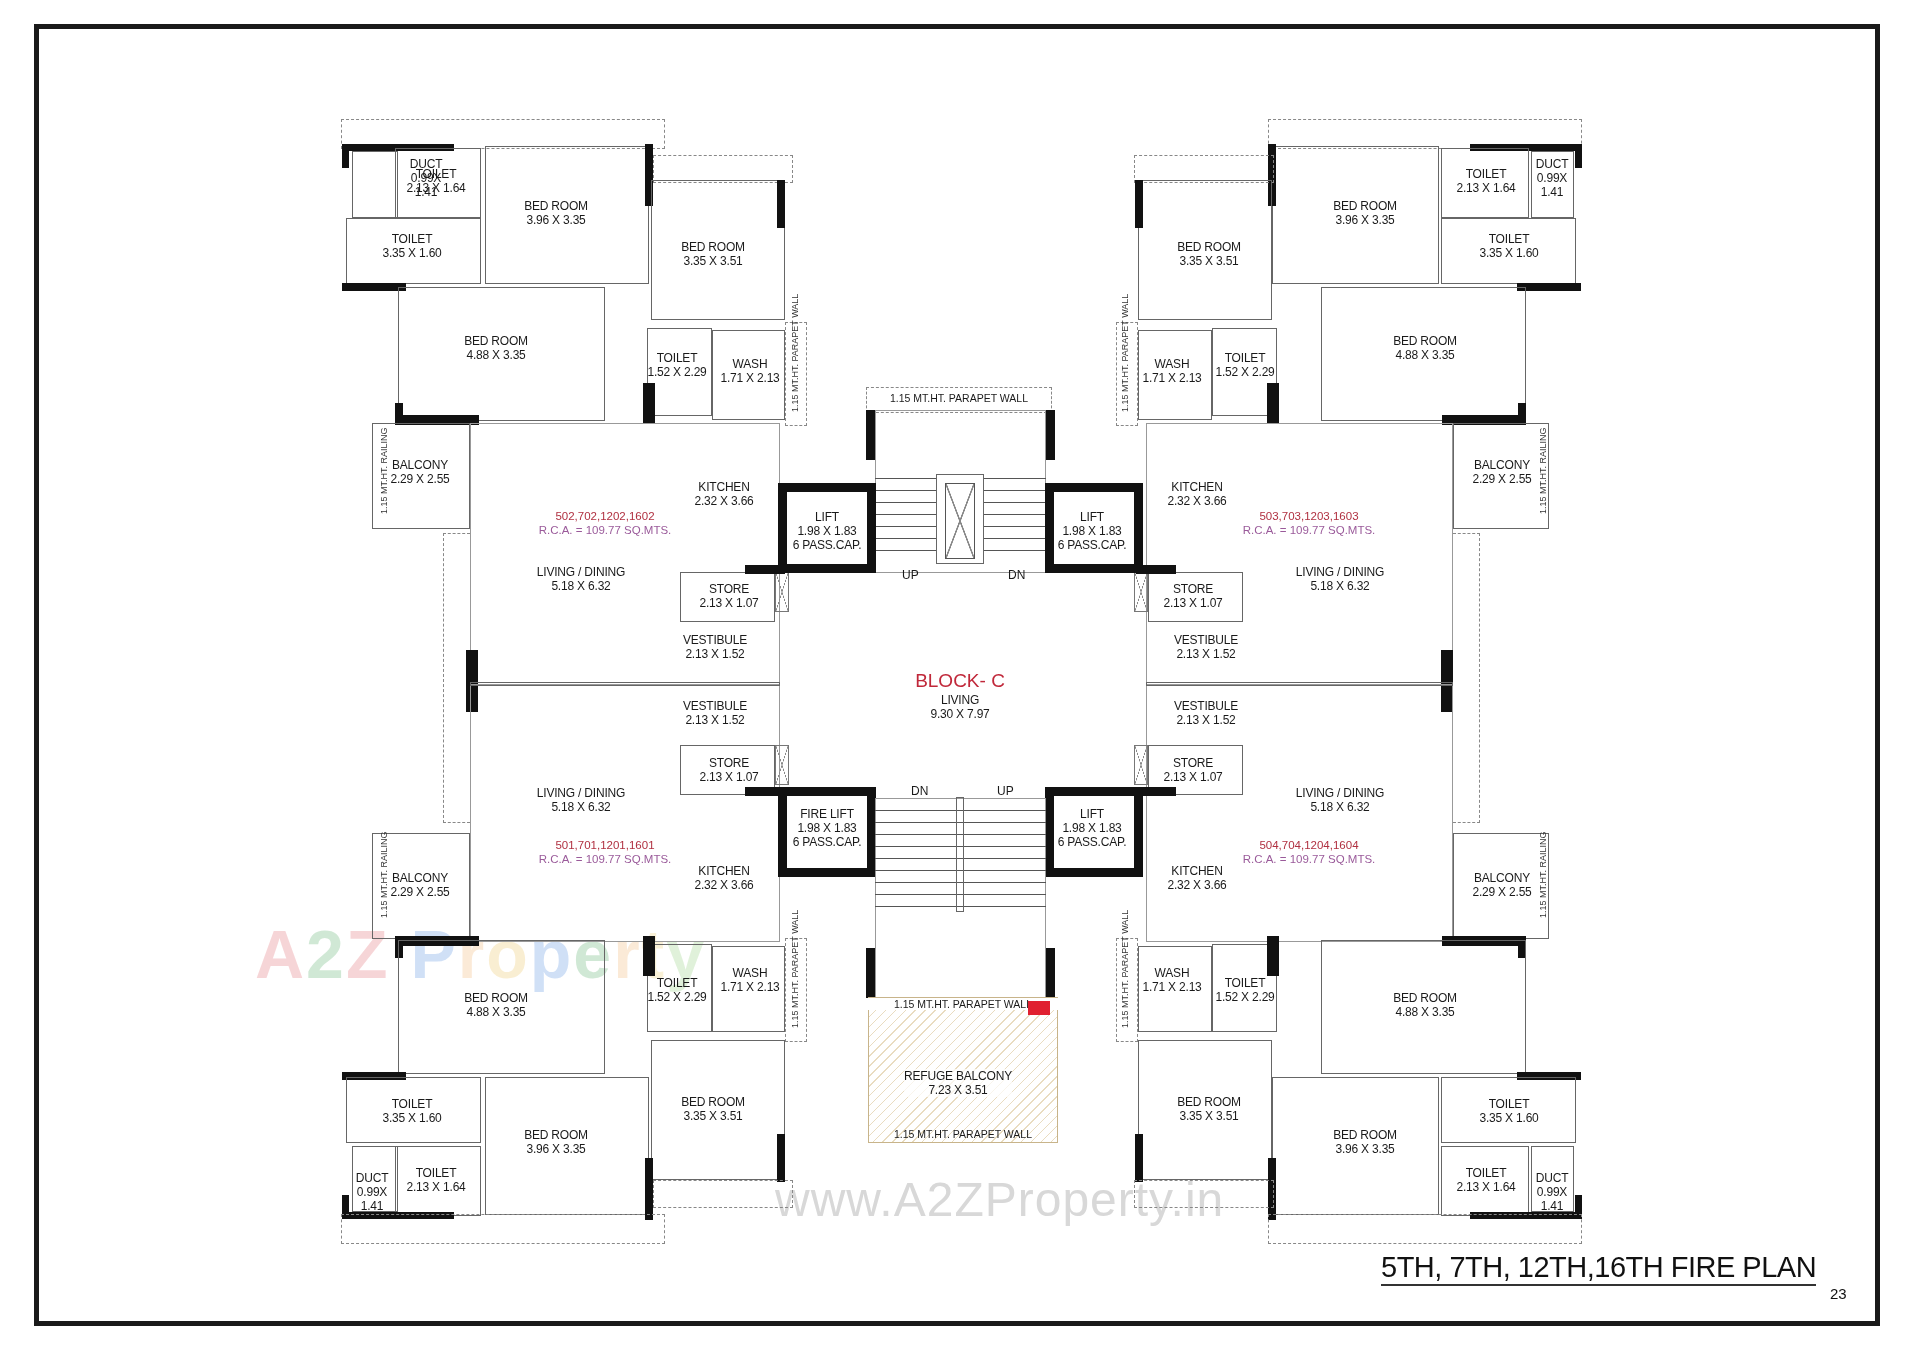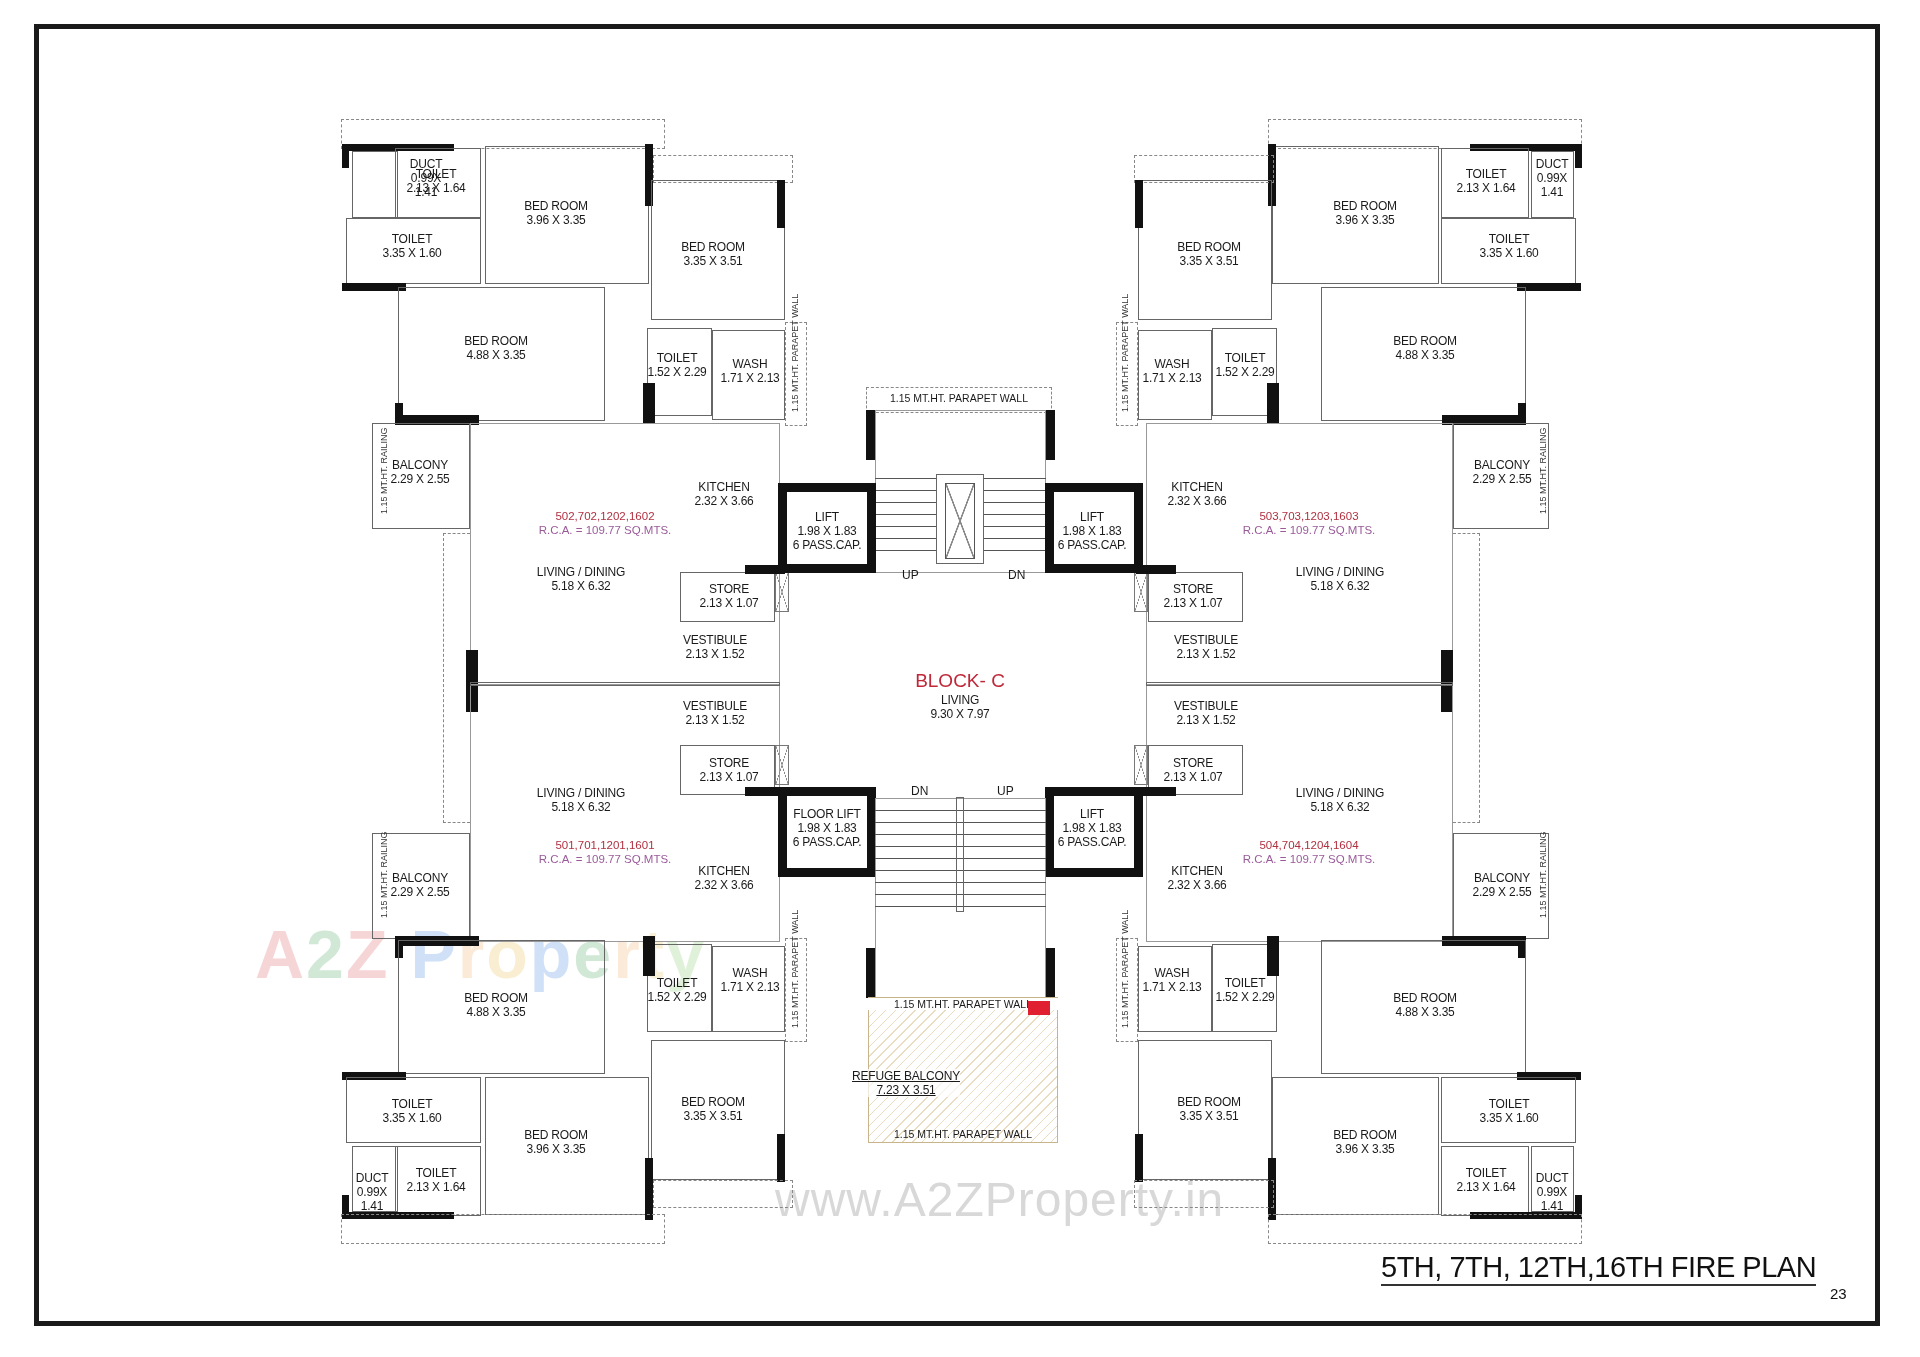--- a/index.html
+++ b/index.html
@@ -434,21 +434,21 @@
 
   <div class="block" style="left:960px;top:670px;">BLOCK- C</div>
   <div class="room" style="left:960px;top:693px;">
       <div>LIVING</div>
       <div>9.30 X 7.97</div>
     </div>
 
   <div class="lift" style="left:778px;top:787px;width:98px;height:90px;"></div>
   <div class="wall" style="left:745px;top:787px;width:40px;height:9px;"></div>
   <div class="room" style="left:827px;top:807px;">
-      <div>FLOOR LIFT</div>
+      <div>FIRE LIFT</div>
       <div>1.98 X 1.83</div>
       <div>6 PASS.CAP.</div>
     </div>
   <div class="lift" style="left:1045px;top:787px;width:98px;height:90px;"></div>
   <div class="wall" style="left:1136px;top:787px;width:40px;height:9px;"></div>
   <div class="room" style="left:1092px;top:807px;">
       <div>LIFT</div>
       <div>1.98 X 1.83</div>
       <div>6 PASS.CAP.</div>
     </div>
@@ -465,21 +465,21 @@
   <div class="stair-line" style="left:875px;top:882px;width:171px;"></div>
   <div class="stair-line" style="left:875px;top:894px;width:171px;"></div>
   <div class="stair-line" style="left:875px;top:906px;width:171px;"></div>
   <div class="thin" style="left:956px;top:797px;width:8px;height:115px;"></div>
   <div class="wall" style="left:866px;top:948px;width:9px;height:50px;"></div>
   <div class="wall" style="left:1046px;top:948px;width:9px;height:50px;"></div>
 
   <div class="refuge"></div>
   <div class="abs" style="left:868px;top:998px;width:190px;text-align:center;font-size:10.5px;background:#fff;">1.15 MT.HT. PARAPET WALL</div>
   <div class="redmark"></div>
-  <div class="room" style="left:906px;top:1069px;background:rgba(255,255,255,0.7);text-decoration:underline;">
+  <div class="room" style="left:958px;top:1069px;background:rgba(255,255,255,0.7);">
       <div>REFUGE  BALCONY</div>
       <div>7.23 X 3.51</div>
     </div>
   <div class="abs" style="left:868px;top:1128px;width:190px;text-align:center;font-size:10.5px;">1.15 MT.HT. PARAPET WALL</div>
 </div>
 
 <div class="title">5TH, 7TH, 12TH,16TH FIRE PLAN</div>
 <div class="pageno">23</div>
 
 </body></html>

